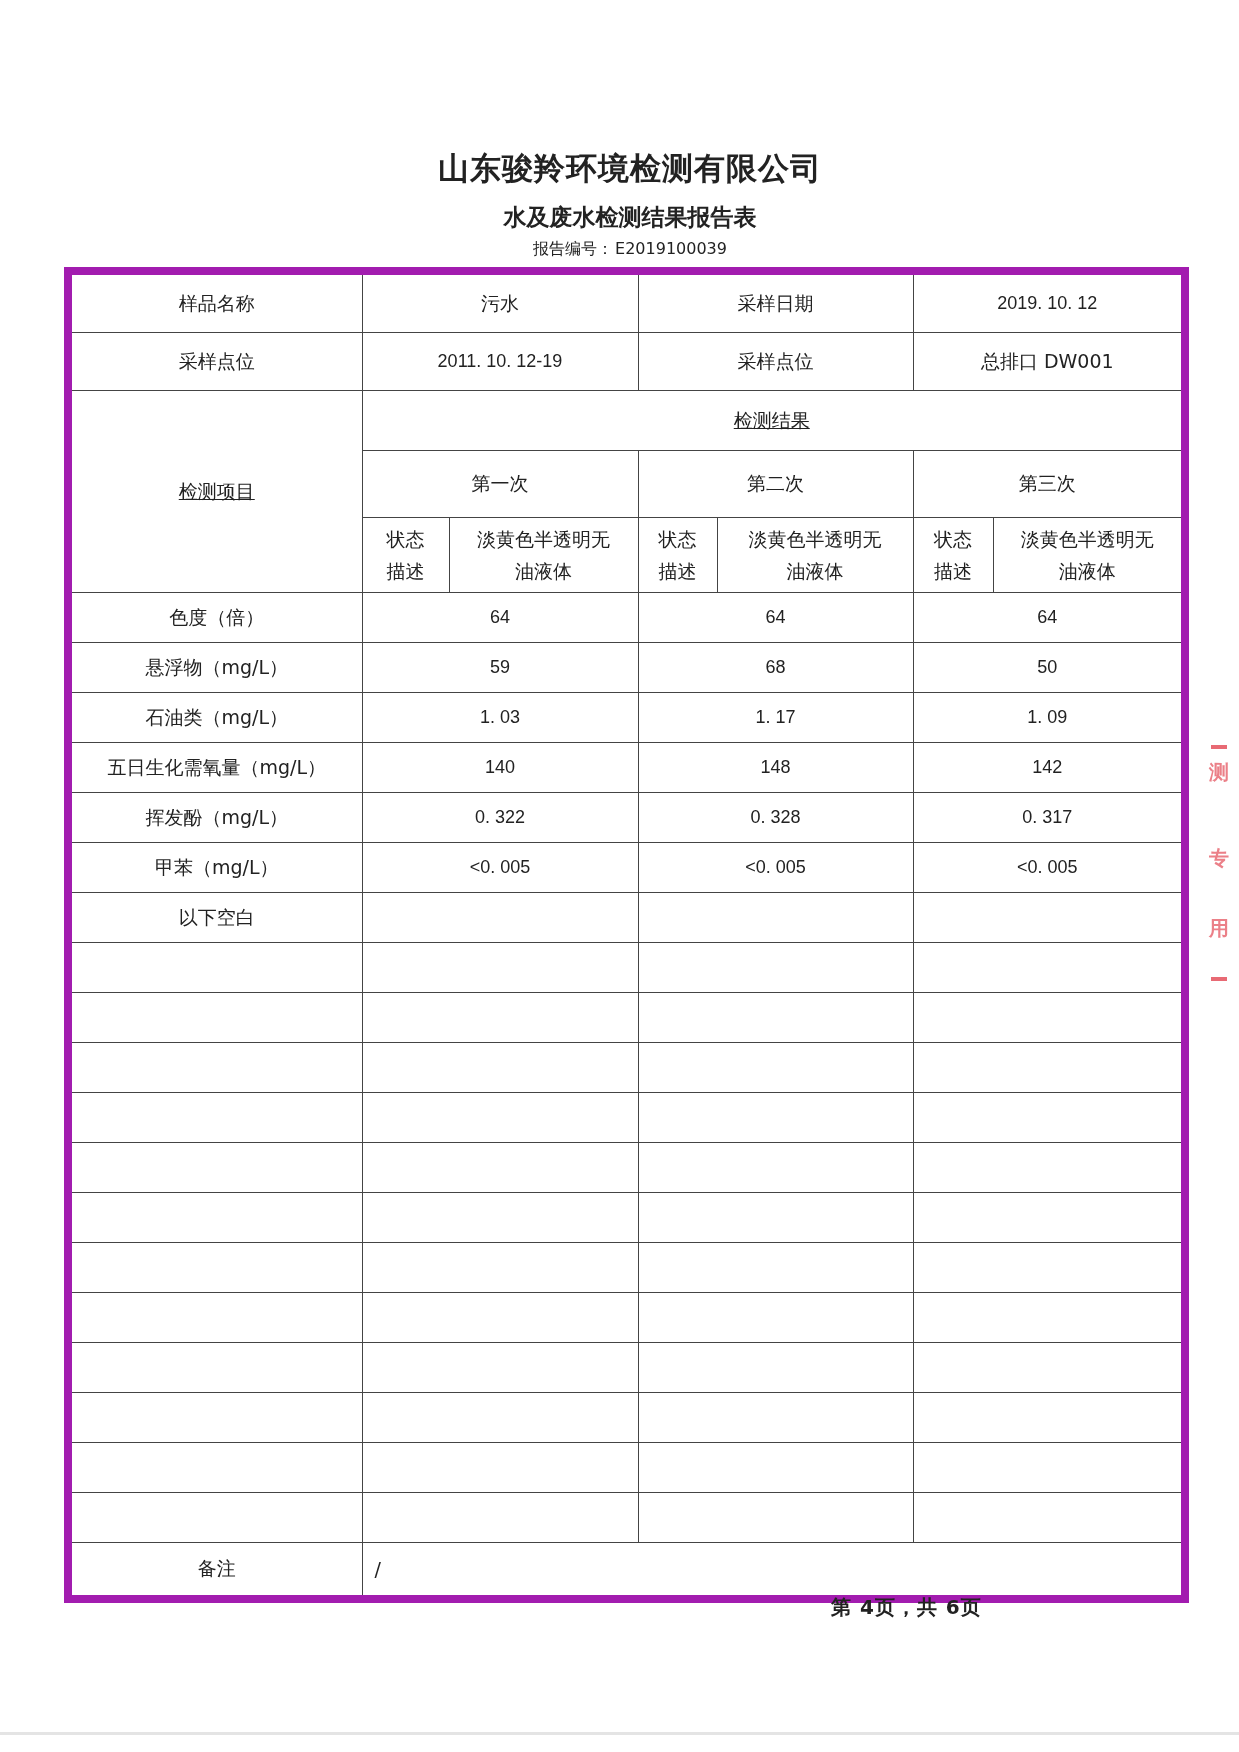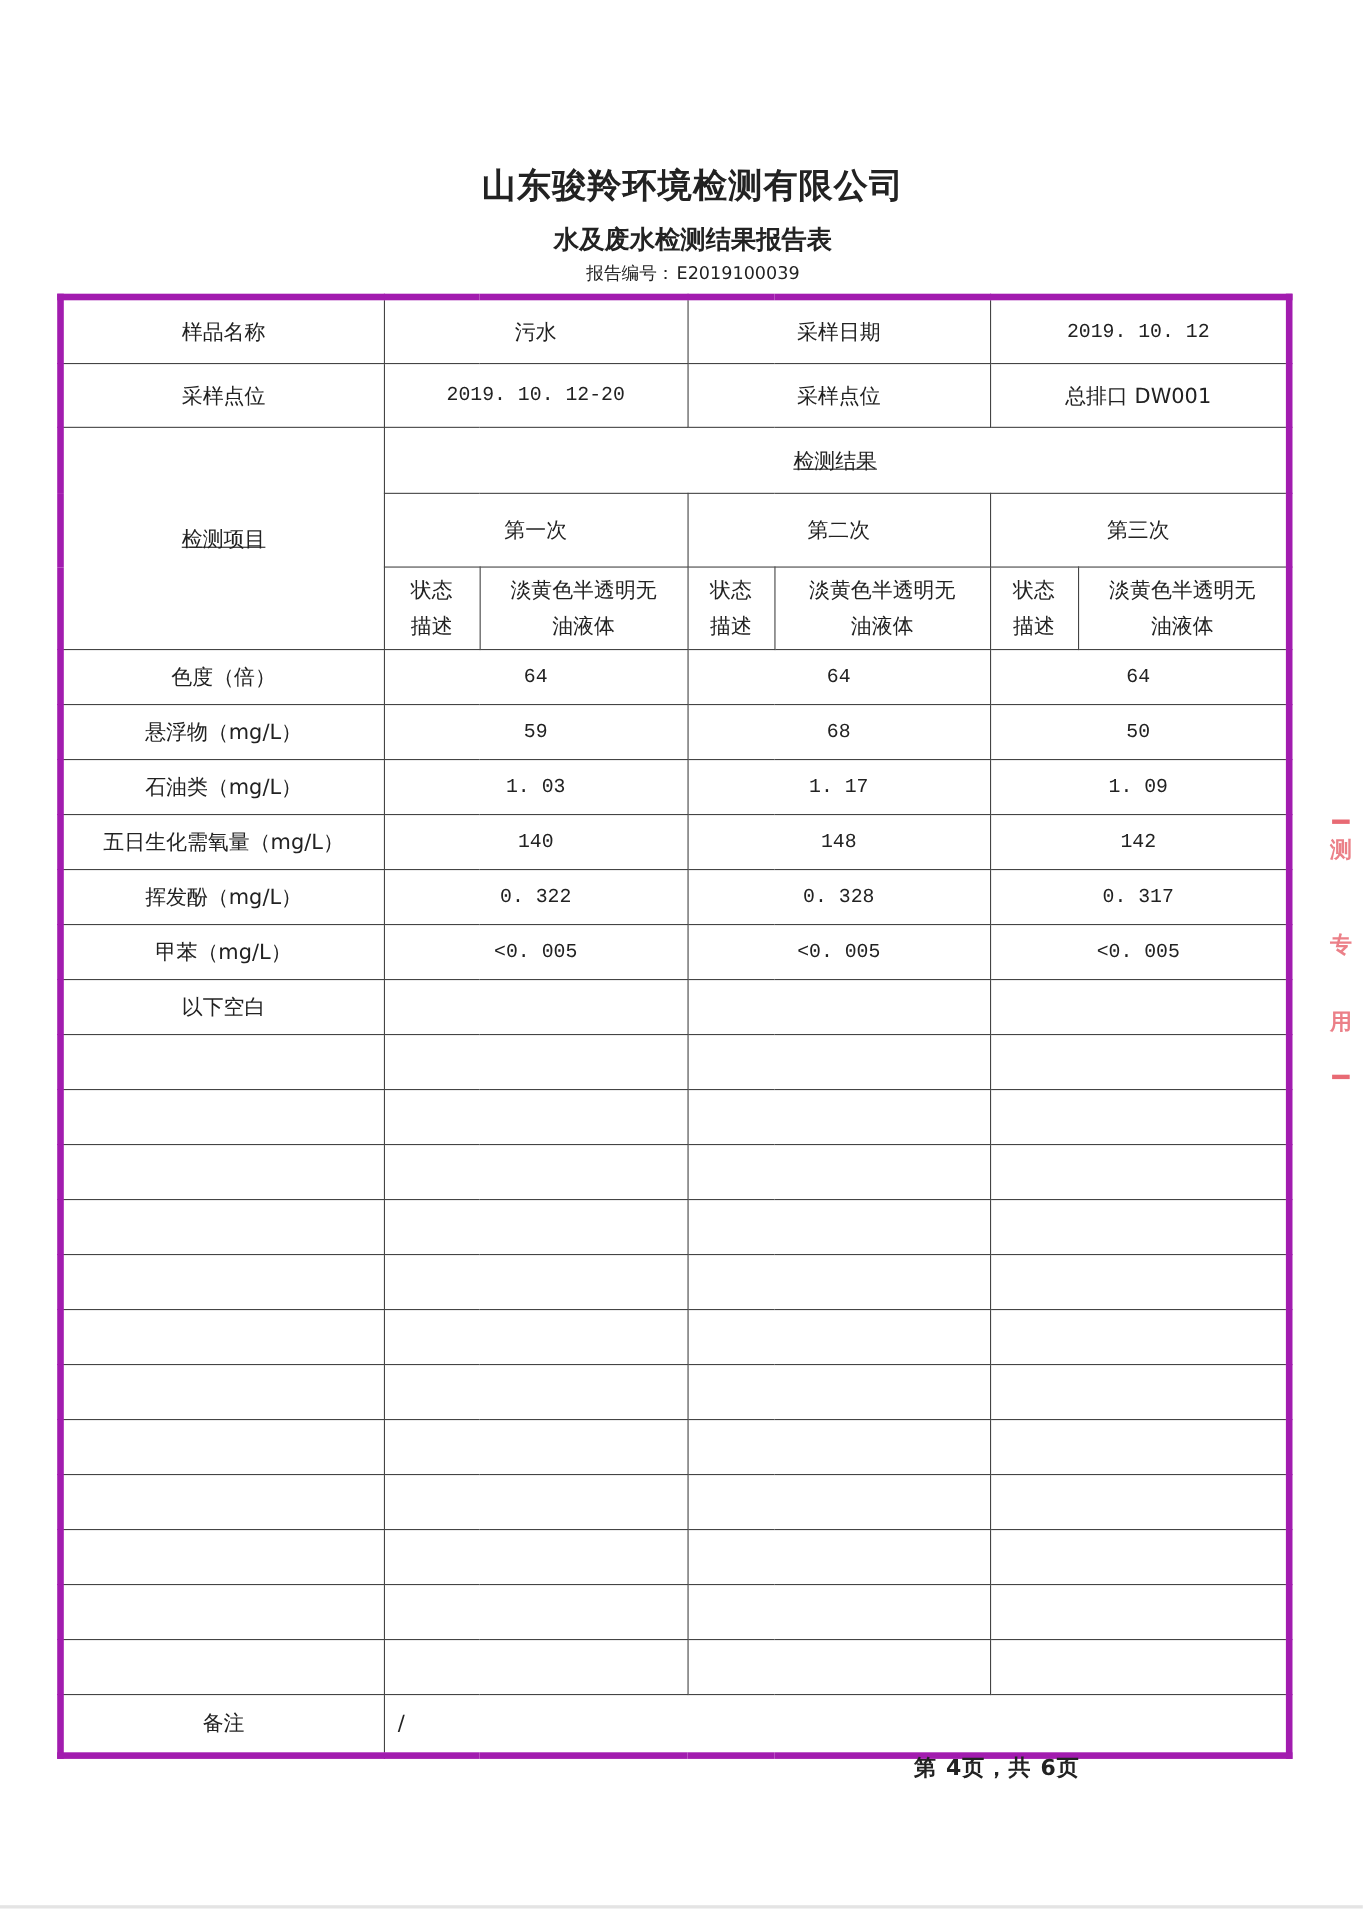--- a/index.html
+++ b/index.html
@@ -14,36 +14,36 @@
   .subtitle {
     position: absolute; left: 0; width: 1260px; top: 202px; text-align: center;
     font-size: 23px; font-weight: bold; color: #222;
   }
   .report-no {
     position: absolute; left: 0; width: 1260px; top: 239px; text-align: center;
     font-size: 16px; color: #222;
   }
   .report-no .label { margin-right: 2px; }
   table.grid {
-    position: absolute; left: 52px; top: 267px; width: 1117px;
+    position: absolute; left: 64px; top: 267px; width: 1117px;
     border-collapse: collapse; table-layout: fixed;
-    border: 6px solid #a21caf;
+    border: 8px solid #a21caf;
   }
   table.grid td {
     border: 1px solid #444; text-align: center; vertical-align: middle;
     font-size: 19px; padding: 0; color: #222;
   }
   .h-info td { height: 57px; }
   .h-res td { height: 59px; text-decoration: underline; }
   .h-run td { height: 66px; }
   .h-state td { height: 74px; line-height: 32px; }
   .h-data td { height: 49px; }
   .h-note td { height: 52px; }
   .note-val { text-align: left !important; padding-left: 12px !important; }
-  .mono { font-family: Liberation Mono, monospace; font-size: 18px !important; }
+  .mono { font-family: Liberation Sans, sans-serif; font-size: 18px !important; }
   .footer {
     position: absolute; left: 831px; top: 1594px; font-size: 20px; font-weight: bold; color: #222;
     letter-spacing: 1px;
   }
   .stamp {
     position: absolute; left: 1207px; top: 745px; width: 26px; height: 240px;
   }
   .stamp .bar { position: absolute; left: 4px; width: 16px; height: 4px; background: #e86a74; }
   .stamp .ch { position: absolute; left: 0; width: 24px; text-align: center; color: #e86a74; font-size: 20px; font-weight: bold; opacity: .85; }
   .bottom-rule {
@@ -71,21 +71,21 @@
   </colgroup>
   <tbody>
       <tr class="h-info">
     <td>样品名称</td>
     <td colspan="2">污水</td>
     <td colspan="2">采样日期</td>
     <td colspan="2" class="mono">2019. 10. 12</td>
   </tr>
   <tr class="h-info">
     <td>采样点位</td>
-    <td colspan="2" class="mono">2019. 10. 12-20</td>
+    <td colspan="2" class="mono">2011. 10. 12-19</td>
     <td colspan="2">采样点位</td>
     <td colspan="2">总排口 DW001</td>
   </tr>
   <tr class="h-res">
     <td rowspan="3">检测项目</td>
     <td colspan="6">检测结果</td>
   </tr>
   <tr class="h-run">
     <td colspan="2">第一次</td>
     <td colspan="2">第二次</td>

